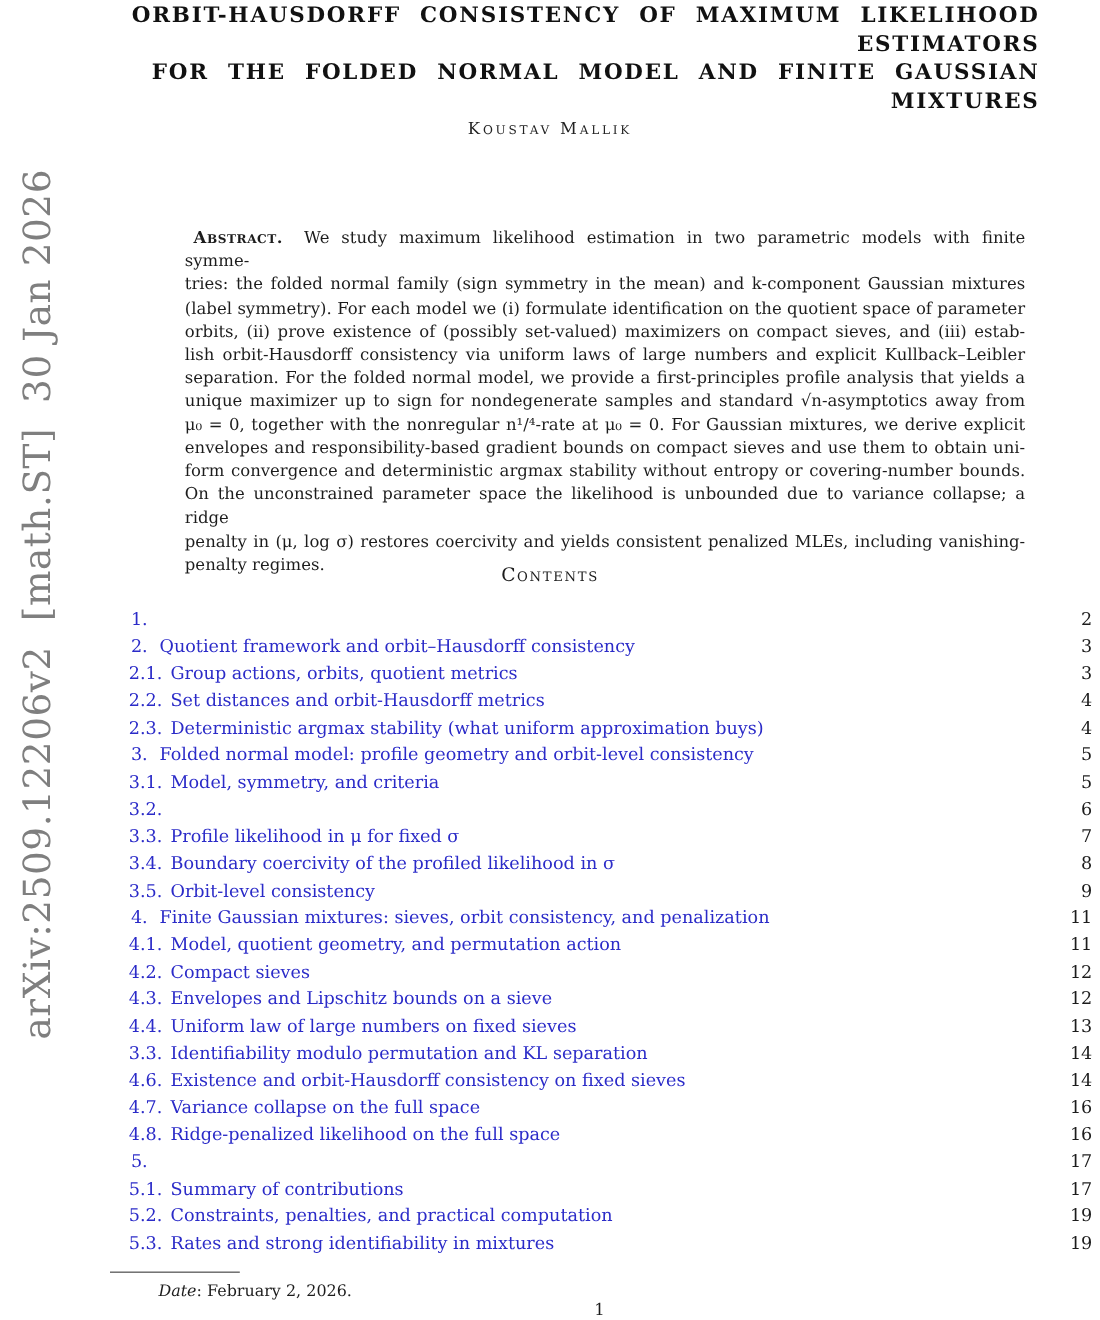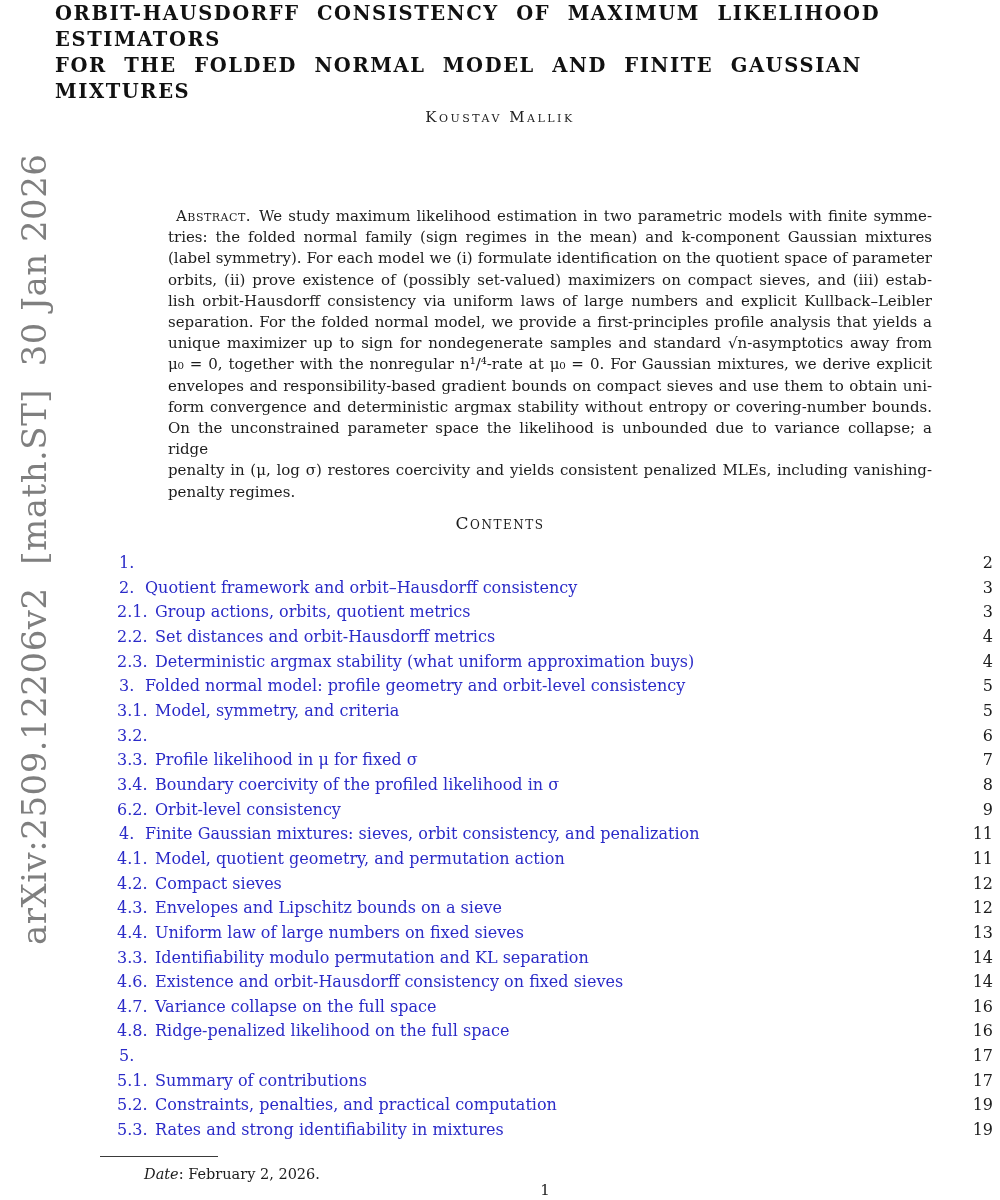--- a/index.html
+++ b/index.html
@@ -25,21 +25,21 @@
     white-space: pre;
     letter-spacing: 0.5px;
   }
 
   
   .title-block {
     position: absolute;
     top: 1px;
     left: 55px;
     width: 890px;
-    text-align: left;
+    text-align: right;
     font-weight: bold;
     font-size: 19.5px;
     line-height: 26px;
     letter-spacing: 1.6px;
     word-spacing: 9px;
     color: #111;
   }
 
   .author-line {
     position: absolute;
@@ -66,21 +66,22 @@
   .abs-line {
     text-align: justify;
     text-align-last: justify;
     white-space: normal;
   }
   .abs-line.first { text-indent: 8px; }
   .abs-line.last { text-align-last: left; }
   .abs-label {
     font-variant: small-caps;
     letter-spacing: 0.5px;
-    margin-right: 8px;
+    margin-right: 19px;
+    font-weight: bold;
   }
 
   
   .contents-heading {
     position: absolute;
     top: 513px;
     left: 0;
     width: 1000px;
     text-align: center;
     font-variant: small-caps;
@@ -150,21 +151,21 @@
 <div class="title-block">
   <div>ORBIT-HAUSDORFF CONSISTENCY OF MAXIMUM LIKELIHOOD</div>
   <div>ESTIMATORS</div>
   <div>FOR THE FOLDED NORMAL MODEL AND FINITE GAUSSIAN MIXTURES</div>
 </div>
 
 <div class="author-line">Koustav Mallik</div>
 
 <div class="abstract">
   <div class="abs-line first"><span class="abs-label">Abstract.</span><span>We study maximum likelihood estimation in two parametric models with finite symme-</span></div>
-  <div class="abs-line">tries: the folded normal family (sign regimes in the mean) and k-component Gaussian mixtures</div>
+  <div class="abs-line">tries: the folded normal family (sign symmetry in the mean) and k-component Gaussian mixtures</div>
   <div class="abs-line">(label symmetry). For each model we (i) formulate identification on the quotient space of parameter</div>
   <div class="abs-line">orbits, (ii) prove existence of (possibly set-valued) maximizers on compact sieves, and (iii) estab-</div>
   <div class="abs-line">lish orbit-Hausdorff consistency via uniform laws of large numbers and explicit Kullback–Leibler</div>
   <div class="abs-line">separation. For the folded normal model, we provide a first-principles profile analysis that yields a</div>
   <div class="abs-line">unique maximizer up to sign for nondegenerate samples and standard √n-asymptotics away from</div>
   <div class="abs-line">μ₀ = 0, together with the nonregular n¹/⁴-rate at μ₀ = 0. For Gaussian mixtures, we derive explicit</div>
   <div class="abs-line">envelopes and responsibility-based gradient bounds on compact sieves and use them to obtain uni-</div>
   <div class="abs-line">form convergence and deterministic argmax stability without entropy or covering-number bounds.</div>
   <div class="abs-line">On the unconstrained parameter space the likelihood is unbounded due to variance collapse; a ridge</div>
   <div class="abs-line">penalty in (μ, log σ) restores coercivity and yields consistent penalized MLEs, including vanishing-</div>
@@ -226,21 +227,21 @@
       <span class="spacer"></span>
       <span class="page">7</span>
     </div>
   <div class="toc-row lvl2">
       <span class="num">3.4.</span>
       <span class="toc-title">Boundary coercivity of the profiled likelihood in σ</span>
       <span class="spacer"></span>
       <span class="page">8</span>
     </div>
   <div class="toc-row lvl2">
-      <span class="num">6.2.</span>
+      <span class="num">3.5.</span>
       <span class="toc-title">Orbit-level consistency</span>
       <span class="spacer"></span>
       <span class="page">9</span>
     </div>
   <div class="toc-row lvl1">
       <span class="num">4.</span>
       <span class="toc-title">Finite Gaussian mixtures: sieves, orbit consistency, and penalization</span>
       <span class="spacer"></span>
       <span class="page">11</span>
     </div>

